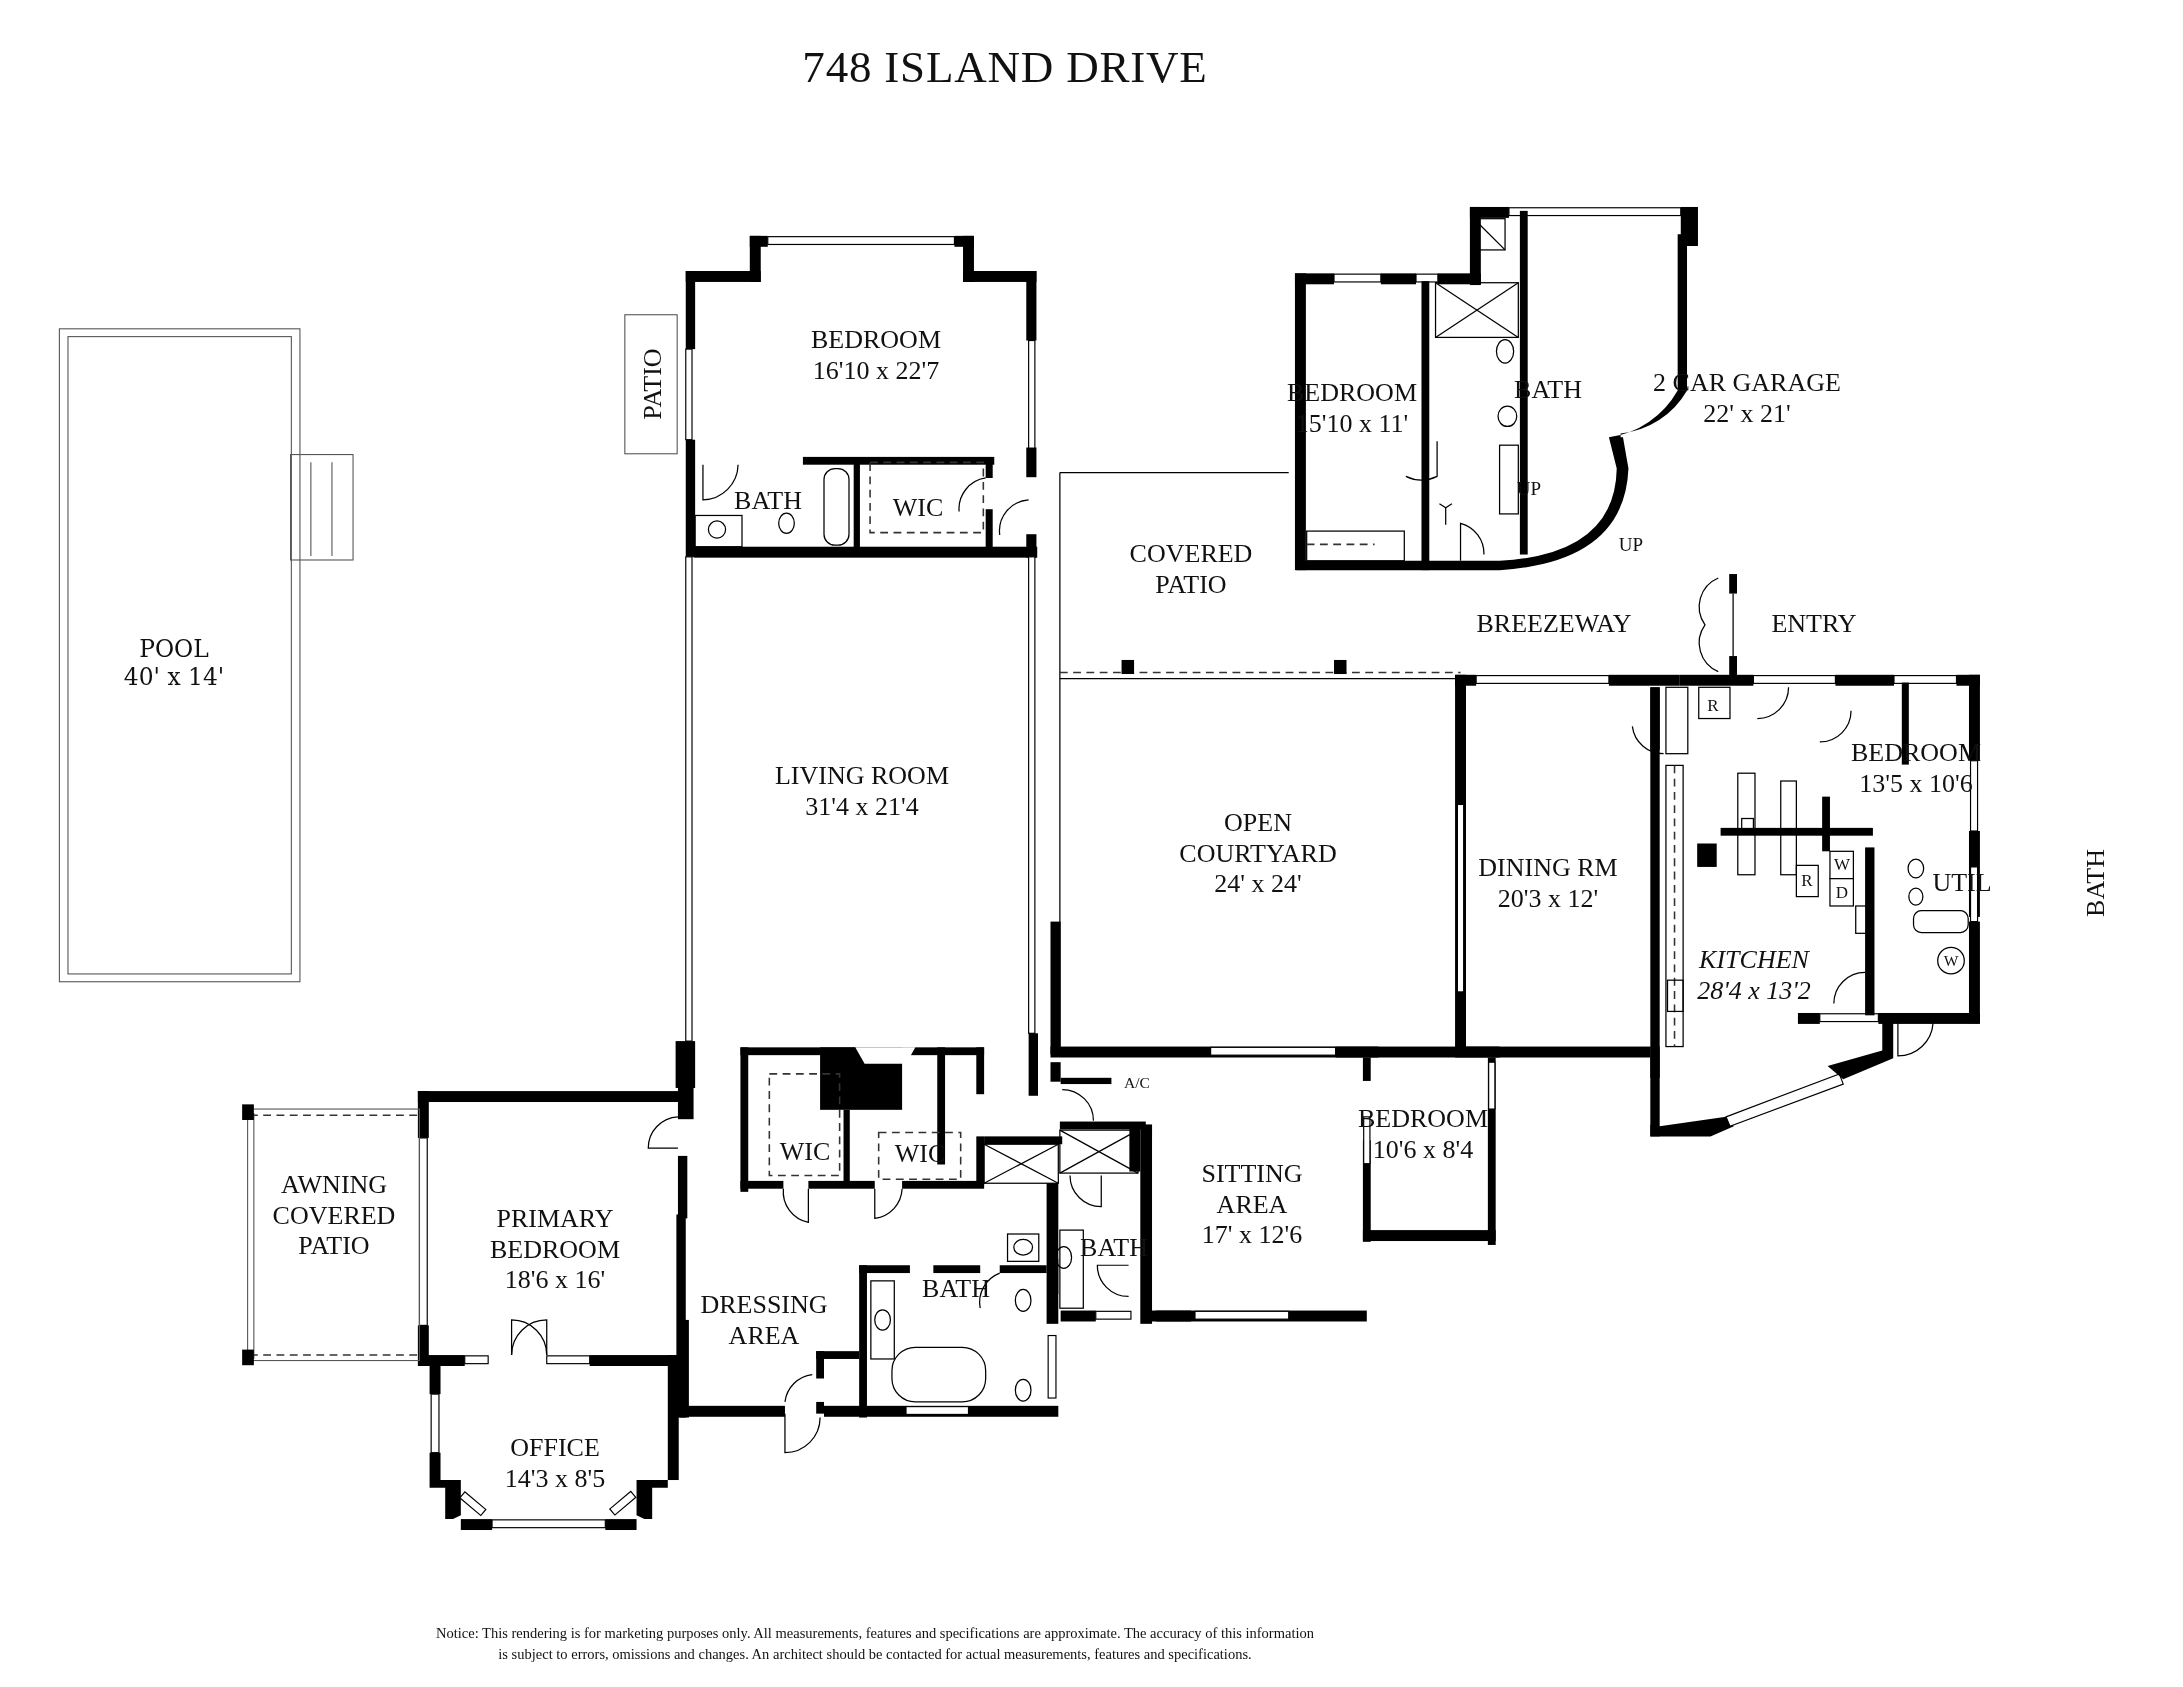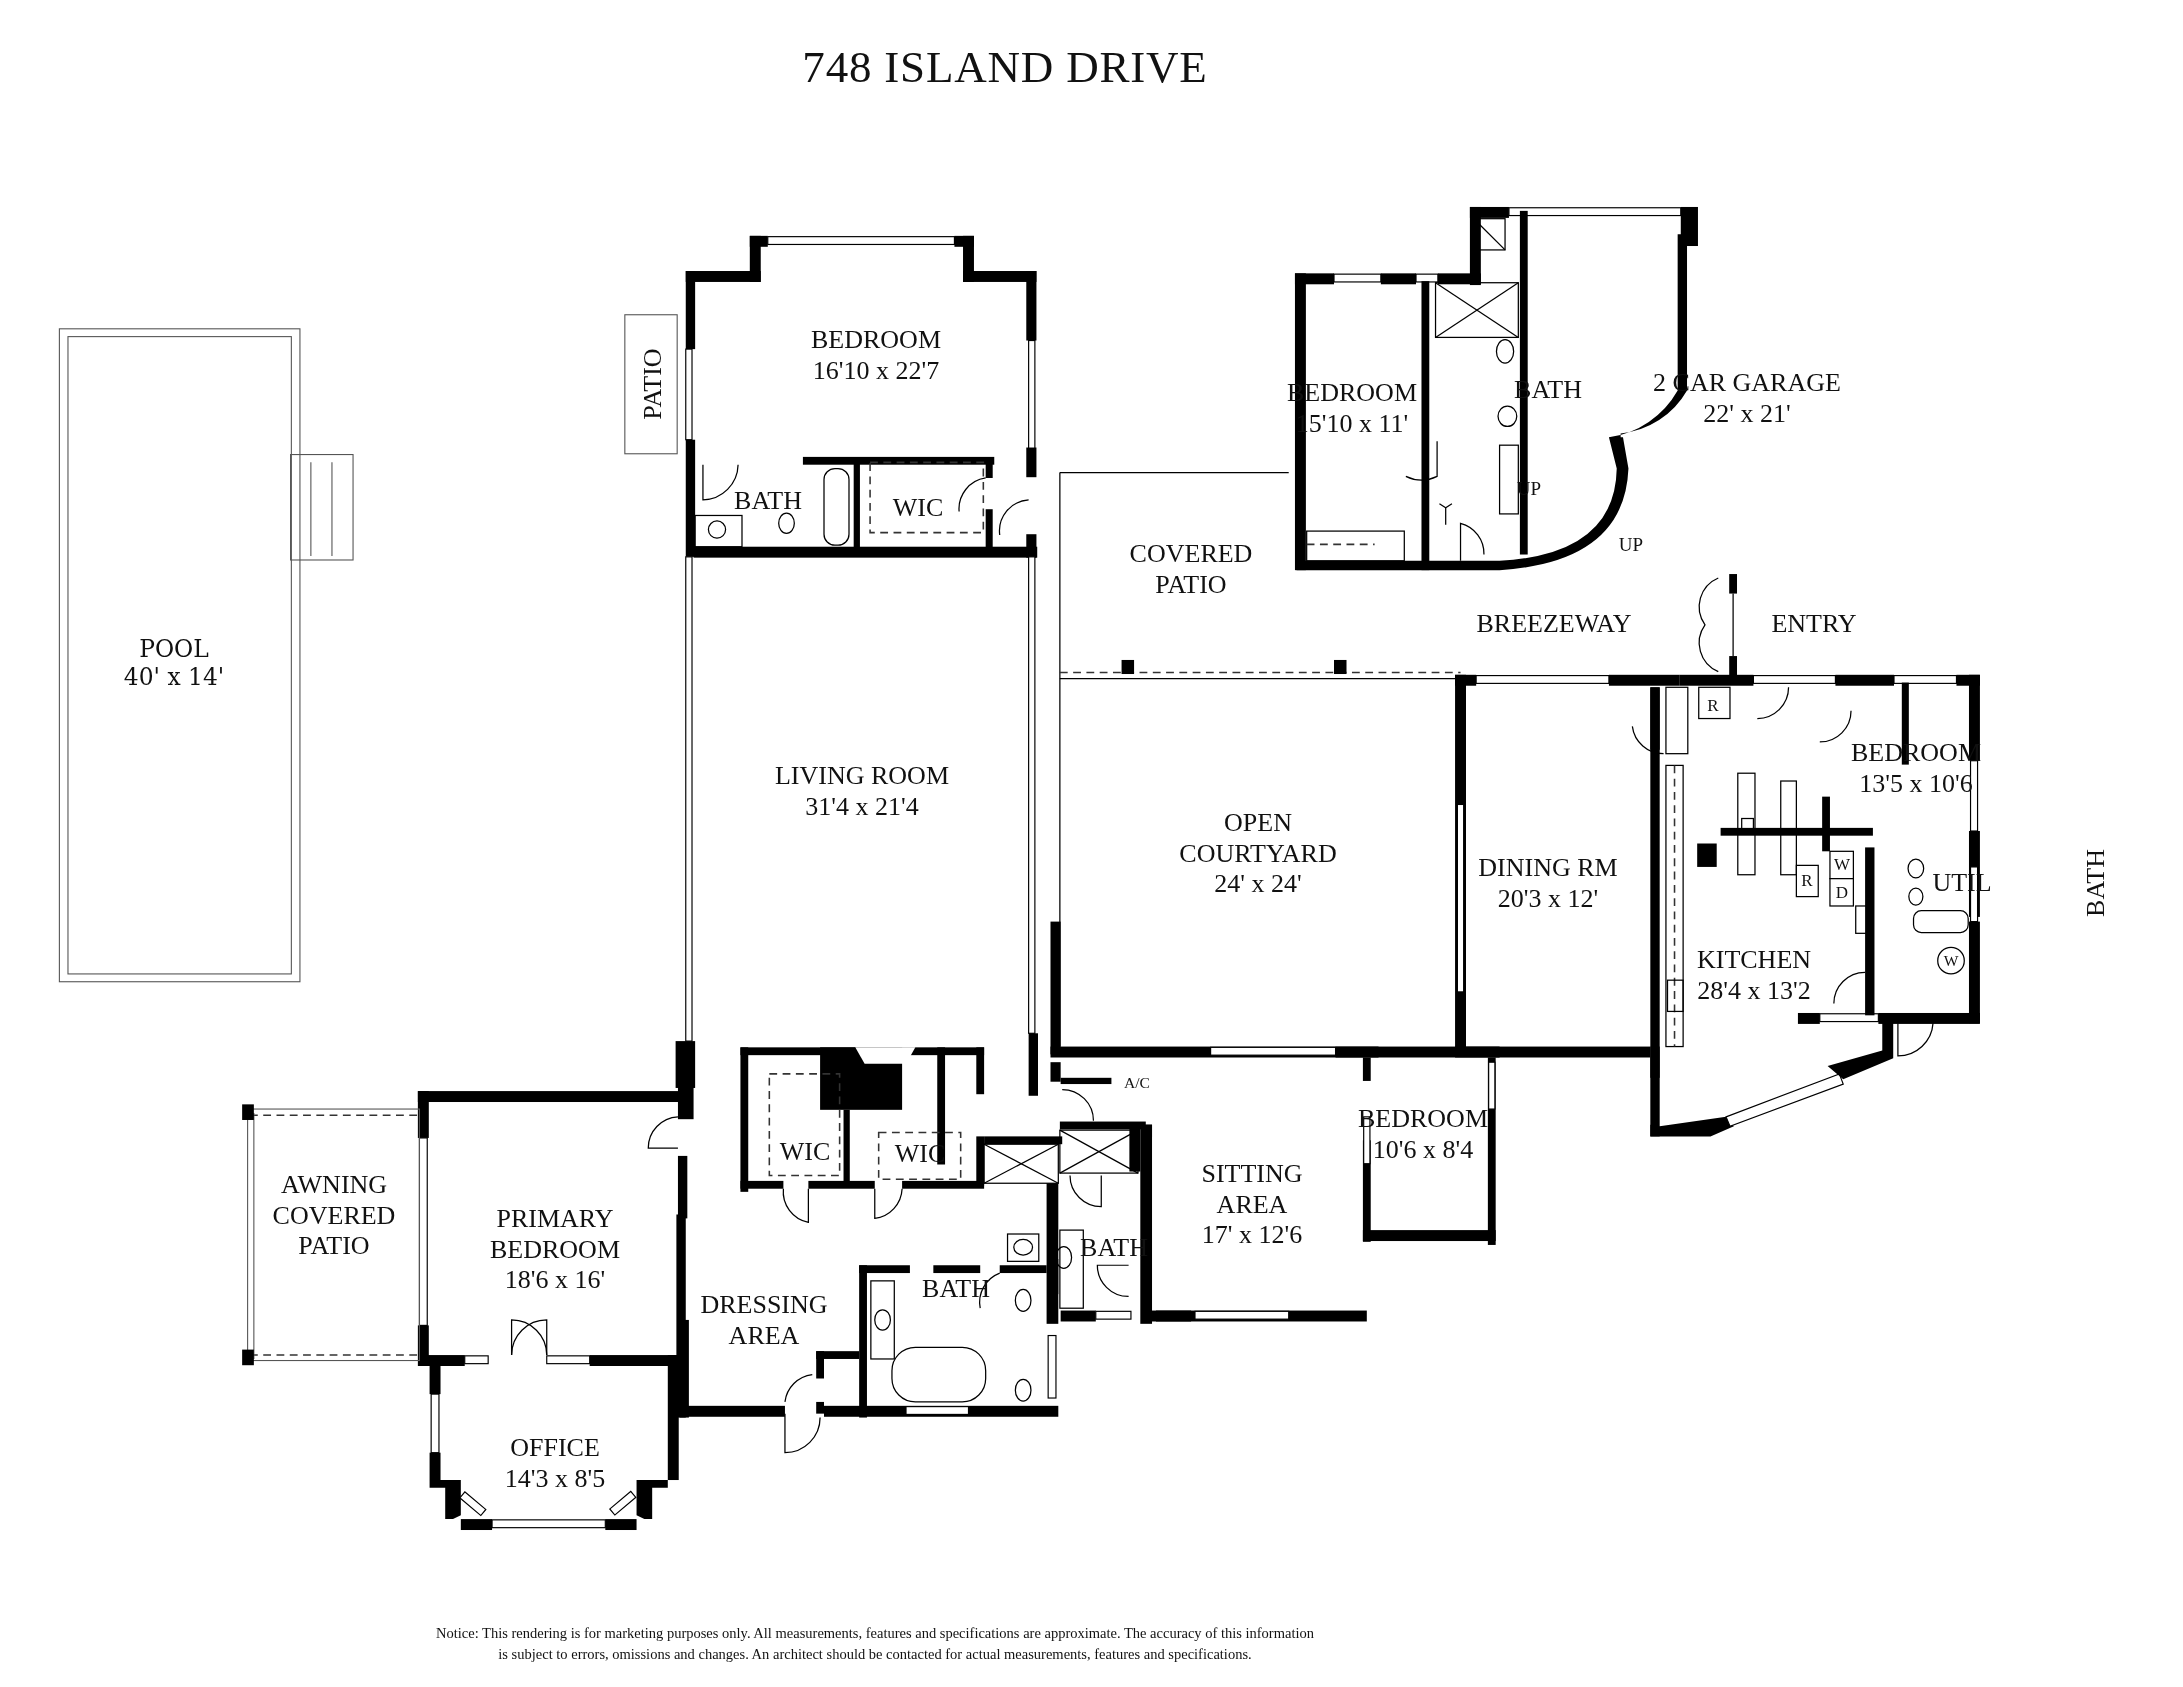--- a/index.html
+++ b/index.html
@@ -354,21 +354,21 @@
 <div class="lbl" style="left:1548px;top:883px;">
   <div>DINING RM</div>
   <div>20'3 x 12'</div>
 </div>
 
 <div class="lbl" style="left:1916px;top:768px;">
   <div>BEDROOM</div>
   <div>13'5 x 10'6</div>
 </div>
 
-<div class="lbl" style="left:1754px;top:975px;">
+<div class="lbl" style="left:1754px;top:975px;font-style:italic;">
   <div>KITCHEN</div>
   <div>28'4 x 13'2</div>
 </div>
 
 <div class="lbl" style="left:1713px;top:706px;">
     <div class="sm" style="font-size:17px">R</div>
   </div>
 <div class="lbl" style="left:1807px;top:881px;">
     <div style="font-size:17px">R</div>
   </div>

